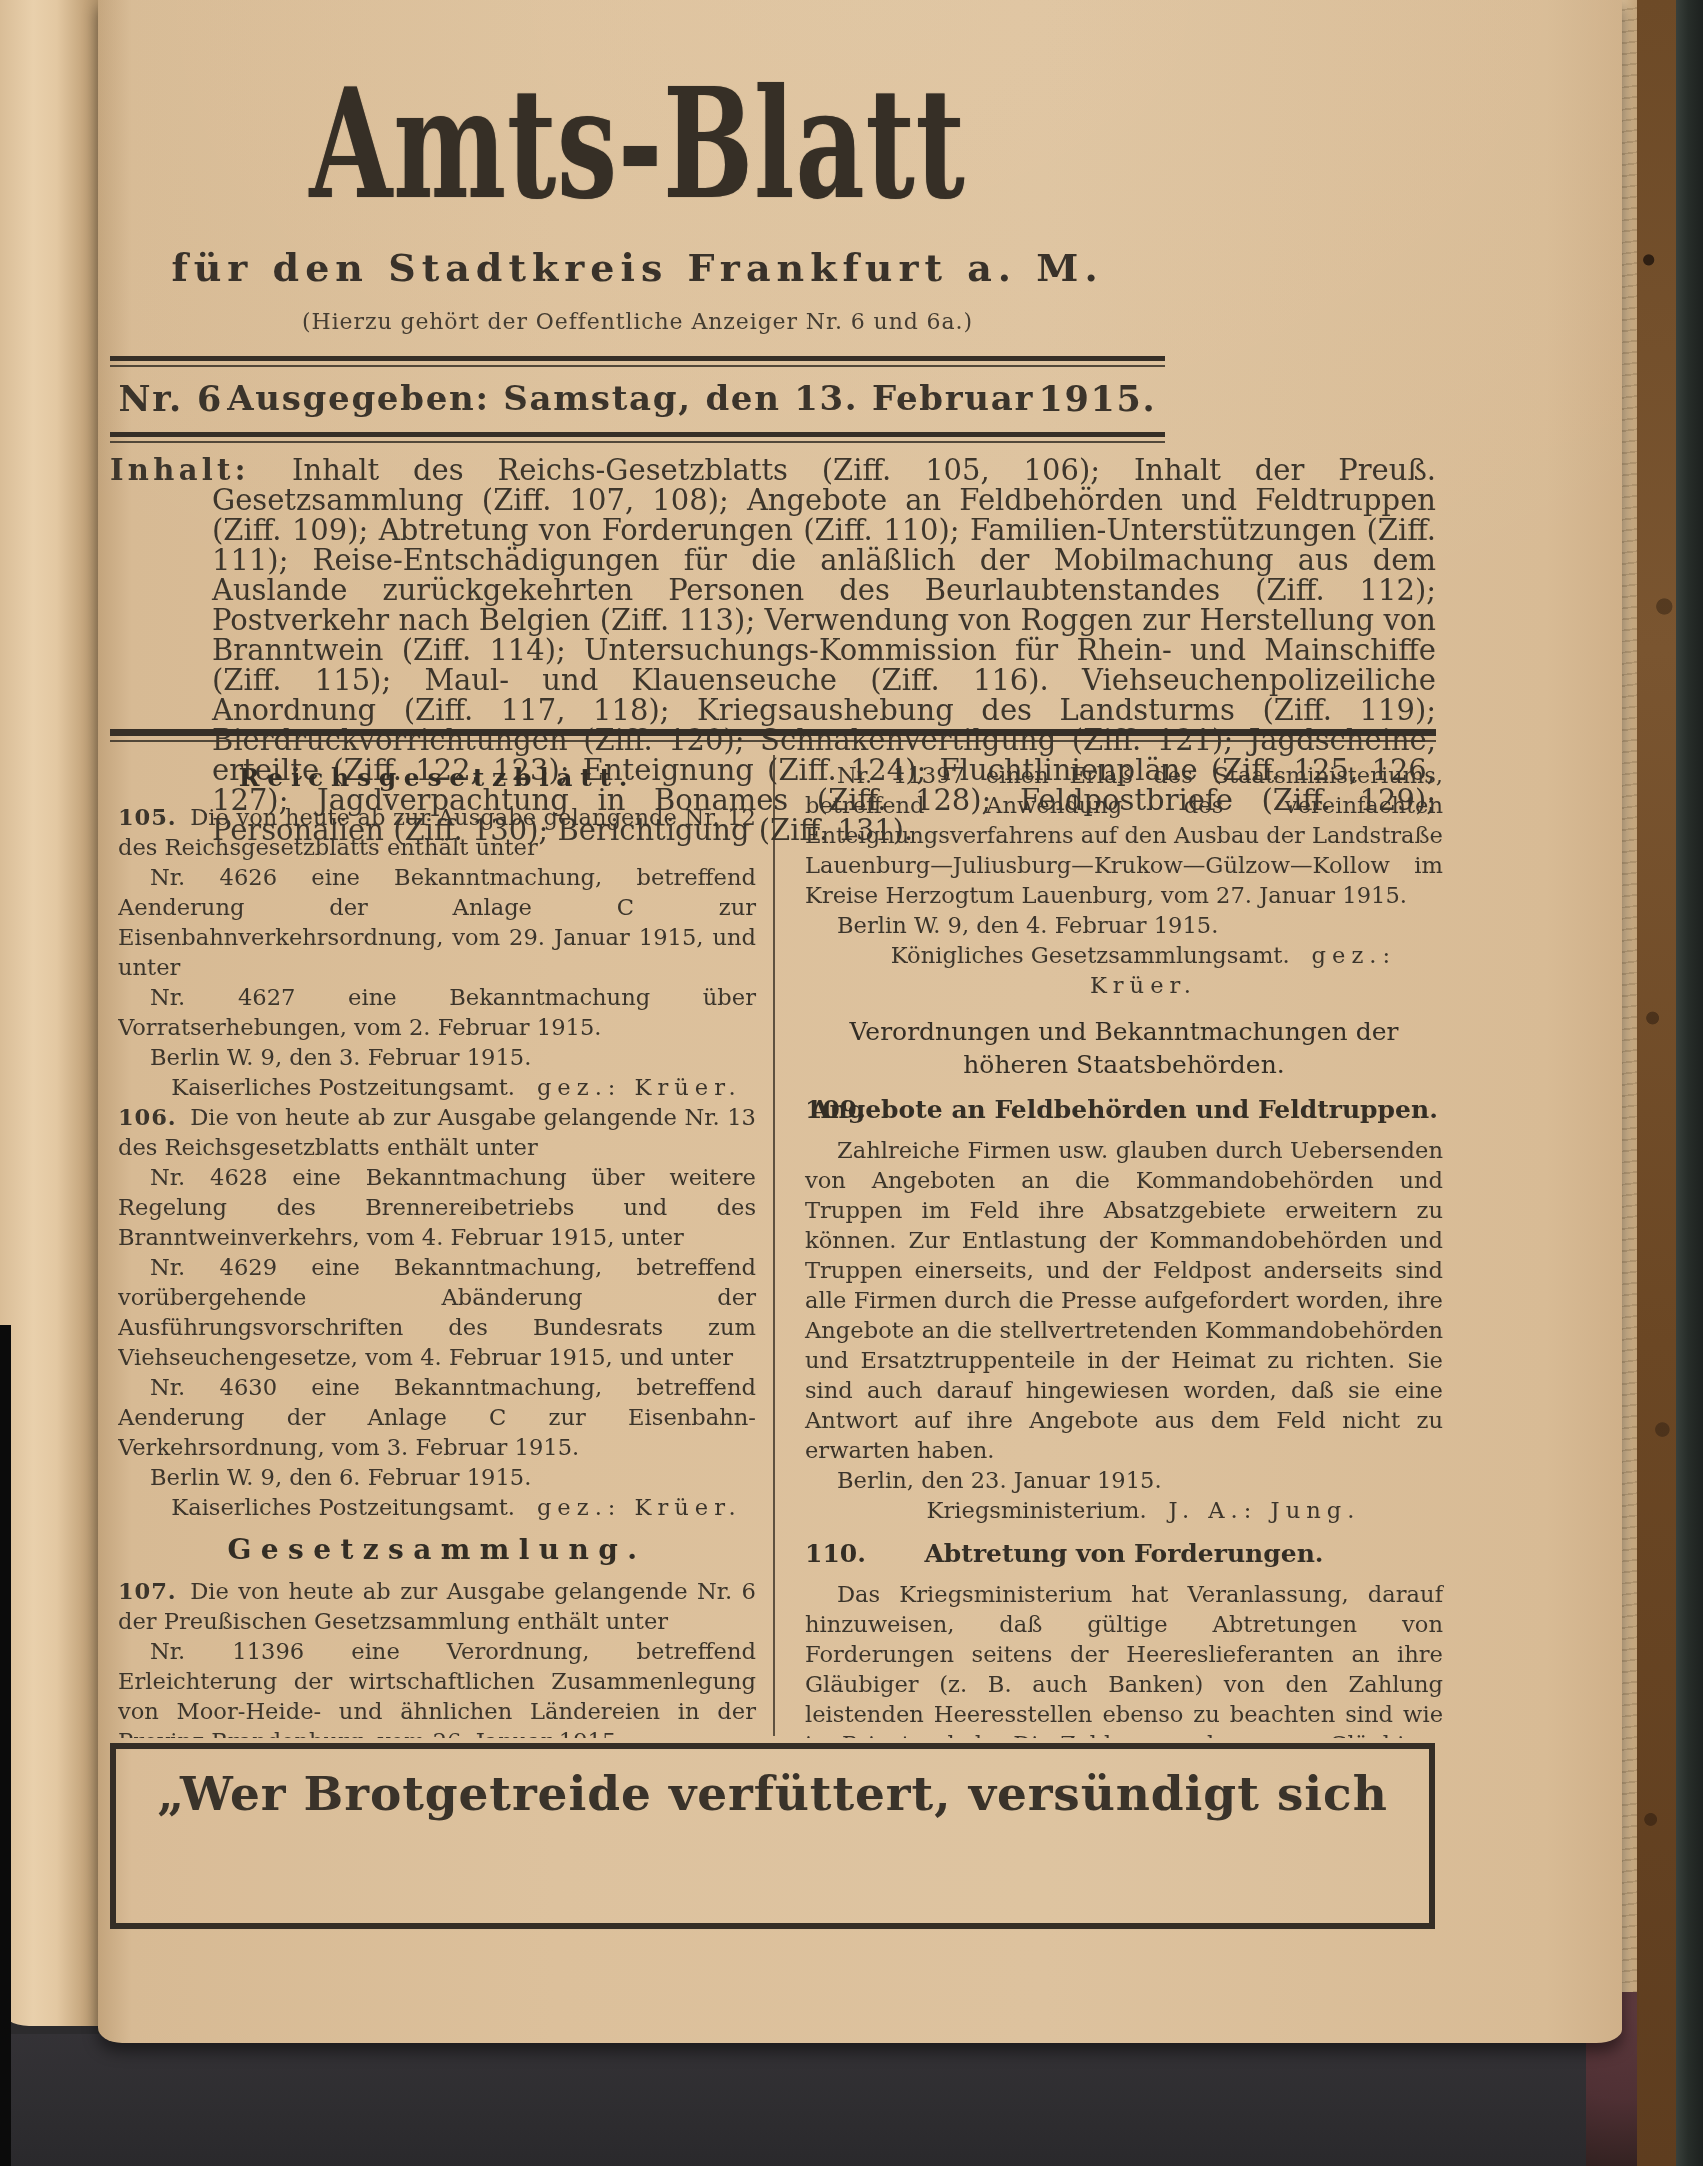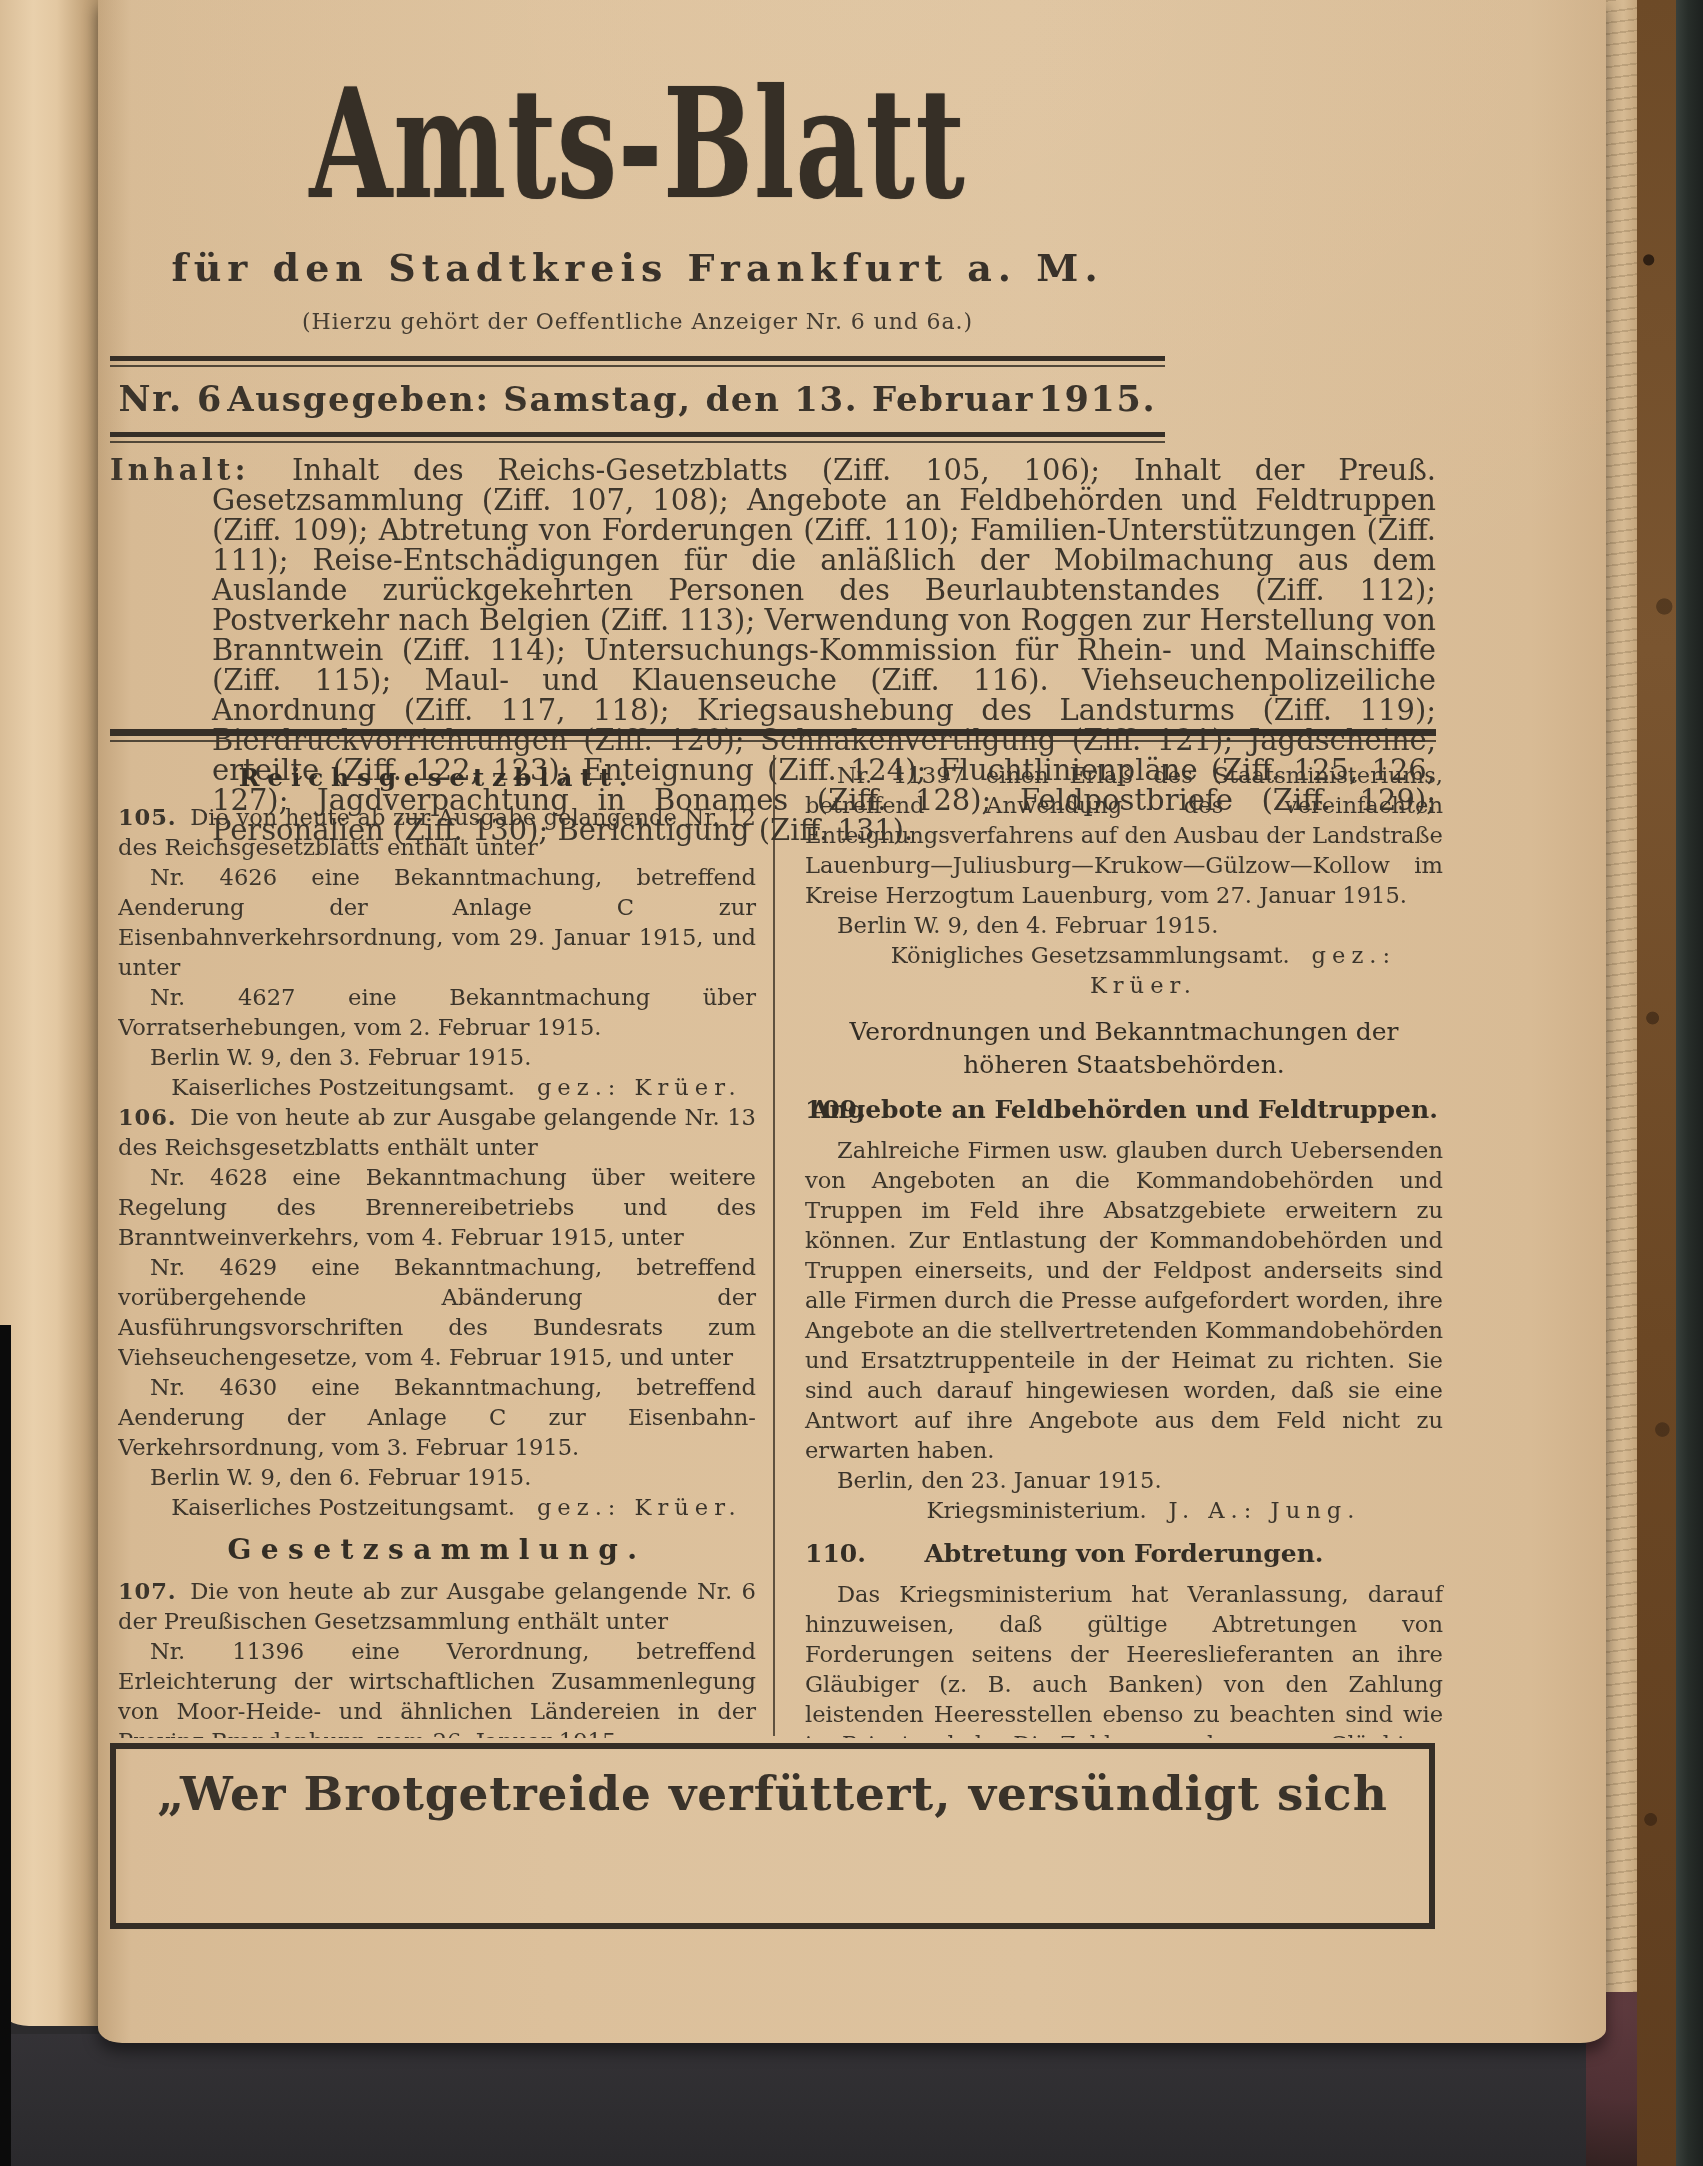--- a/index.html
+++ b/index.html
@@ -29,34 +29,34 @@
              background:linear-gradient(90deg,#39403b 0%,#272d29 45%,#1d211f 100%);}
 
   
   .page{position:absolute;left:98px;top:0;width:1508px;height:2043px;z-index:3;
         background:
           radial-gradient(120% 60% at 50% 0%, rgba(255,240,214,0.10), rgba(0,0,0,0) 60%),
           linear-gradient(90deg,#c3a47c 0%,#d7ba94 2.2%,#dcc09b 30%,#ddc29e 62%,#d8bb95 95%,#cfb089 100%),
           #dcc09b;
         border-bottom-left-radius:24px 15.3px;border-bottom-right-radius:25.6px 13.6px;
         box-shadow:0 8.5px 15.3px rgba(0,0,0,.45);
-        color:#3b342b;}
+        color:#3b342b;padding-left:16px;}
 
   
   .masthead{position:absolute;left:12px;top:63px;width:1055px;text-align:center;}
   .mast-title{display:inline-block;font-size:116px;font-weight:bold;letter-spacing:0.9px;
               transform:scale(.92,1.3);transform-origin:50% 20%;color:#362f26;
               text-shadow:0 0 0.9px rgba(54,47,38,.6);}
   .mast-subtitle{margin-top:46px;font-size:38px;font-weight:bold;letter-spacing:6px;color:#39322a;}
   .mast-note{margin-top:19px;font-size:22px;letter-spacing:0.9px;color:#453d32;}
 
   .daterules{position:absolute;left:12px;top:356px;width:1055px;}
   .rule-thick{height:5.1px;background:#362f27;}
   .rule-thin{height:1.7px;background:rgba(58,50,40,.85);margin-top:4.3px;}
-  .daterow{display:flex;align-items:center;padding:11px 8.5px 12.8px 8.5px;}
+  .daterow{display:flex;align-items:flex-start;padding:11px 8.5px 12.8px 8.5px;}
   .issue-no{font-size:35px;font-weight:bold;letter-spacing:1.7px;}
   .date-text{flex:1;text-align:center;font-size:34px;font-weight:bold;letter-spacing:1.7px;}
   .year{font-size:35px;font-weight:bold;letter-spacing:1.7px;}
 
   
   .inhalt{position:absolute;left:12px;top:455px;width:1326px;
           font-size:29px;line-height:30px;text-align:justify;color:#3d362c;}
   .inhalt p{margin:0;padding-left:102px;text-indent:-102px;}
   .inhalt-label{font-weight:bold;letter-spacing:4.3px;padding-right:8.5px;}
 

